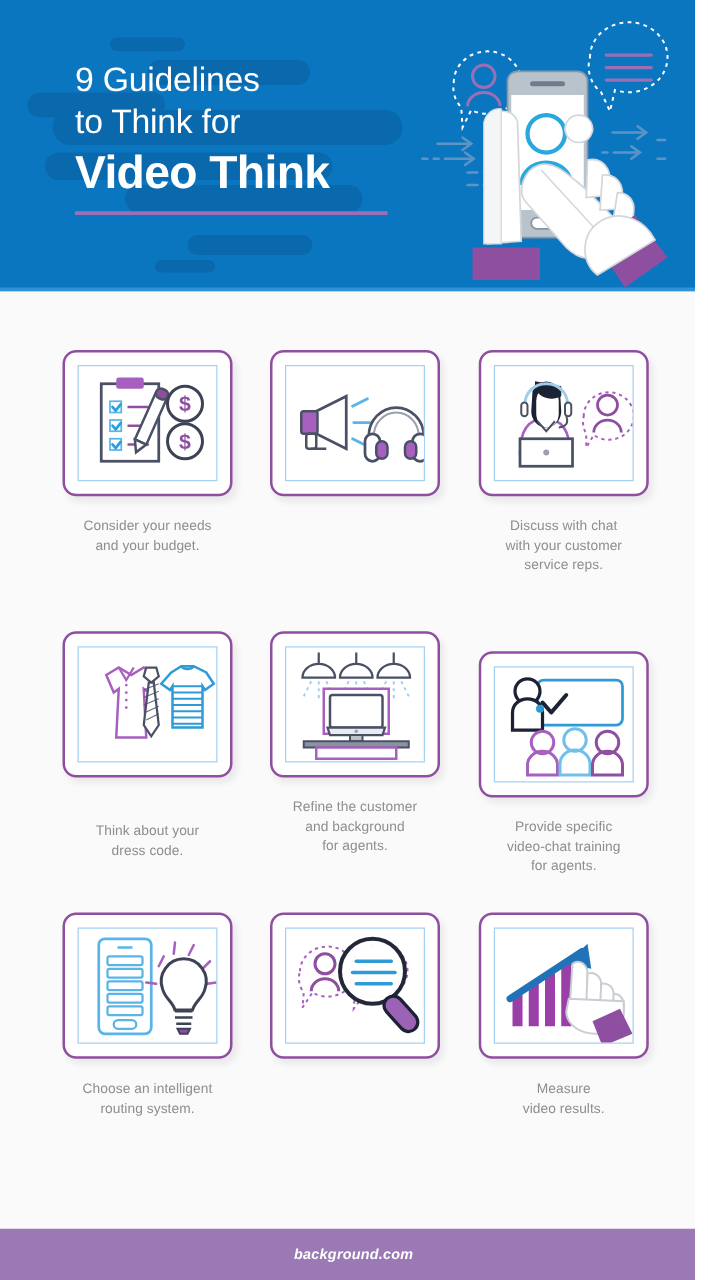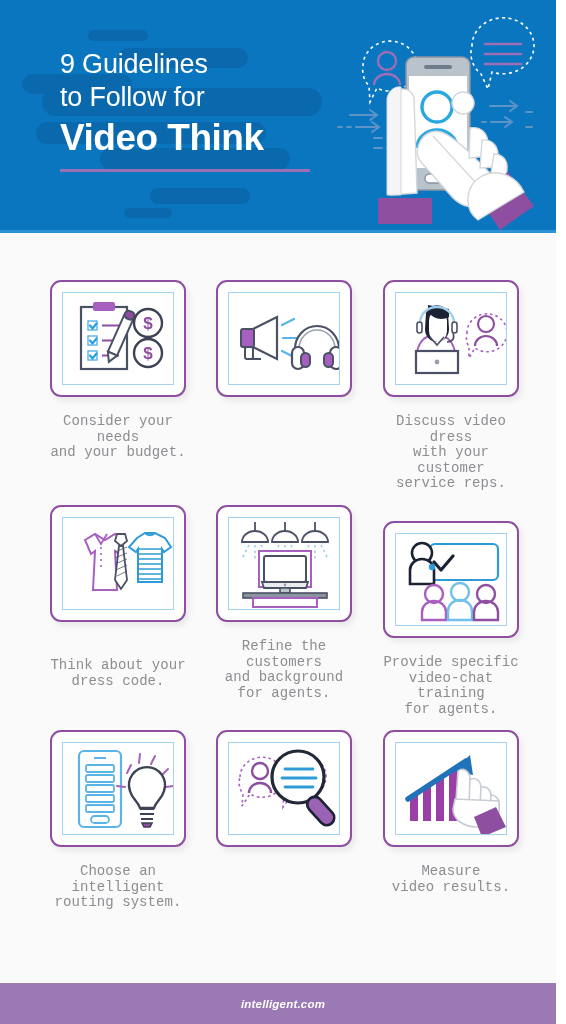--- a/index.html
+++ b/index.html
@@ -91,26 +91,25 @@
     position: absolute;
     left: 10px; top: 10px;
     width: 112px; height: 93px;
     border: 1px solid #A6D2F2;
     background: #ffffff;
     overflow: hidden;
   }
   .card-inner svg { display: block; }
   .caption {
     margin-top: 17px;
-    font-size: 14px;
+    font-size: 11px;
     line-height: 15.5px;
     color: #8D8D92;
     font-weight: 400;
     letter-spacing: 0.05px;
-    font-family: Liberation Mono, monospace;
   }
 
   
   .footer {
     position: absolute;
     left: 0; bottom: 0;
     width: 566px; height: 41px;
     background: #9B79B4;
     display: flex;
     align-items: center;
@@ -134,21 +133,21 @@
     <div class="pill" style="left:118px;top:48px;width:130px;height:20px;"></div>
     <div class="pill" style="left:22px;top:74px;width:110px;height:20px;"></div>
     <div class="pill" style="left:42px;top:88px;width:280px;height:28px;"></div>
     <div class="pill" style="left:36px;top:122px;width:230px;height:22px;"></div>
     <div class="pill" style="left:100px;top:148px;width:190px;height:22px;"></div>
     <div class="pill" style="left:150px;top:188px;width:100px;height:16px;"></div>
     <div class="pill" style="left:124px;top:208px;width:48px;height:10px;"></div>
 
     <div class="title-wrap">
       <div class="title-light">9 Guidelines</div>
-      <div class="title-light">to Follow for</div>
+      <div class="title-light">to Think for</div>
       <div class="title-bold">Video Think</div>
       <div class="title-rule"></div>
     </div>
 
     <svg class="hero" viewBox="0 0 230 219">
 
       <g fill="none" stroke="#ffffff" stroke-width="1.6" stroke-dasharray="3 3.5">
         <path d="M33 52 a27 25 0 1 1 14 22 l-7 14 -1 -16 a27 25 0 0 1 -6 -20z"></path>
       </g>
       <g fill="none" stroke="#9B6FB5" stroke-width="2.4">
@@ -301,21 +300,21 @@
               <g fill="none" stroke="#A760BF" stroke-width="1.6" stroke-dasharray="2.6 3">
                 <path d="M71 40 a20 19 0 1 1 8 15 l-6 10 0 -11 a20 19 0 0 1 -2 -14z"></path>
               </g>
               <g fill="none" stroke="#8E4FA0" stroke-width="2.2">
                 <circle cx="90" cy="31" r="8"></circle>
                 <path d="M79 53 a11 10 0 0 1 22 0"></path>
               </g>
             </svg>
           </div>
         </div>
-        <div class="caption" style="white-space:pre-line;">Discuss video dress
+        <div class="caption" style="white-space:pre-line;">Discuss with chat
 with your customer
 service reps.</div>
       </div>
     </div>
 
     <div class="row" style="height:225px;">
 
       <div class="cell" style="left:43px;top:0;">
         <div class="card">
           <div class="card-inner">
@@ -367,21 +366,21 @@
               <rect x="30" y="33" width="52" height="36" fill="#ffffff" stroke="#A760BF" stroke-width="2"></rect>
               <rect x="35" y="38" width="42" height="26" rx="2" fill="#ffffff" stroke="#4B5165" stroke-width="2"></rect>
               <path d="M33 64 h46 l-2 6 h-42 z" fill="#E9EBEF" stroke="#4B5165" stroke-width="1.8"></path>
               <circle cx="56" cy="67" r="1.4" fill="#9AA0AD"></circle>
               <rect x="51" y="70" width="10" height="5" fill="#B9C3CC" stroke="#4B5165" stroke-width="1.6"></rect>
               <rect x="14" y="75" width="84" height="5" fill="#8B93A0" stroke="#4B5165" stroke-width="1.6"></rect>
               <path d="M24 80 h64 v9 h-64 z" fill="#ffffff" stroke="#A760BF" stroke-width="2"></path>
             </svg>
           </div>
         </div>
-        <div class="caption" style="white-space:pre-line;">Refine the customers
+        <div class="caption" style="white-space:pre-line;">Refine the customer
 and background
 for agents.</div>
       </div>
 
       <div class="cell" style="left:376px;top:16px;">
         <div class="card">
           <div class="card-inner">
             <svg width="112" height="93" viewBox="0 0 112 93">
               <rect x="34" y="10" width="68" height="36" rx="5" fill="#ffffff" stroke="#2E9BD6" stroke-width="2.2"></rect>
               <circle cx="26" cy="19" r="10" fill="#ffffff" stroke="#1C2233" stroke-width="2.6"></circle>
@@ -495,16 +494,16 @@
             </svg>
           </div>
         </div>
         <div class="caption" style="white-space:pre-line;">Measure
 video results.</div>
       </div>
     </div>
   </div>
 
   <div class="footer">
-    <span class="footer-text">intelligent.com</span>
+    <span class="footer-text">background.com</span>
   </div>
 
 </div>
 
 </body></html>

